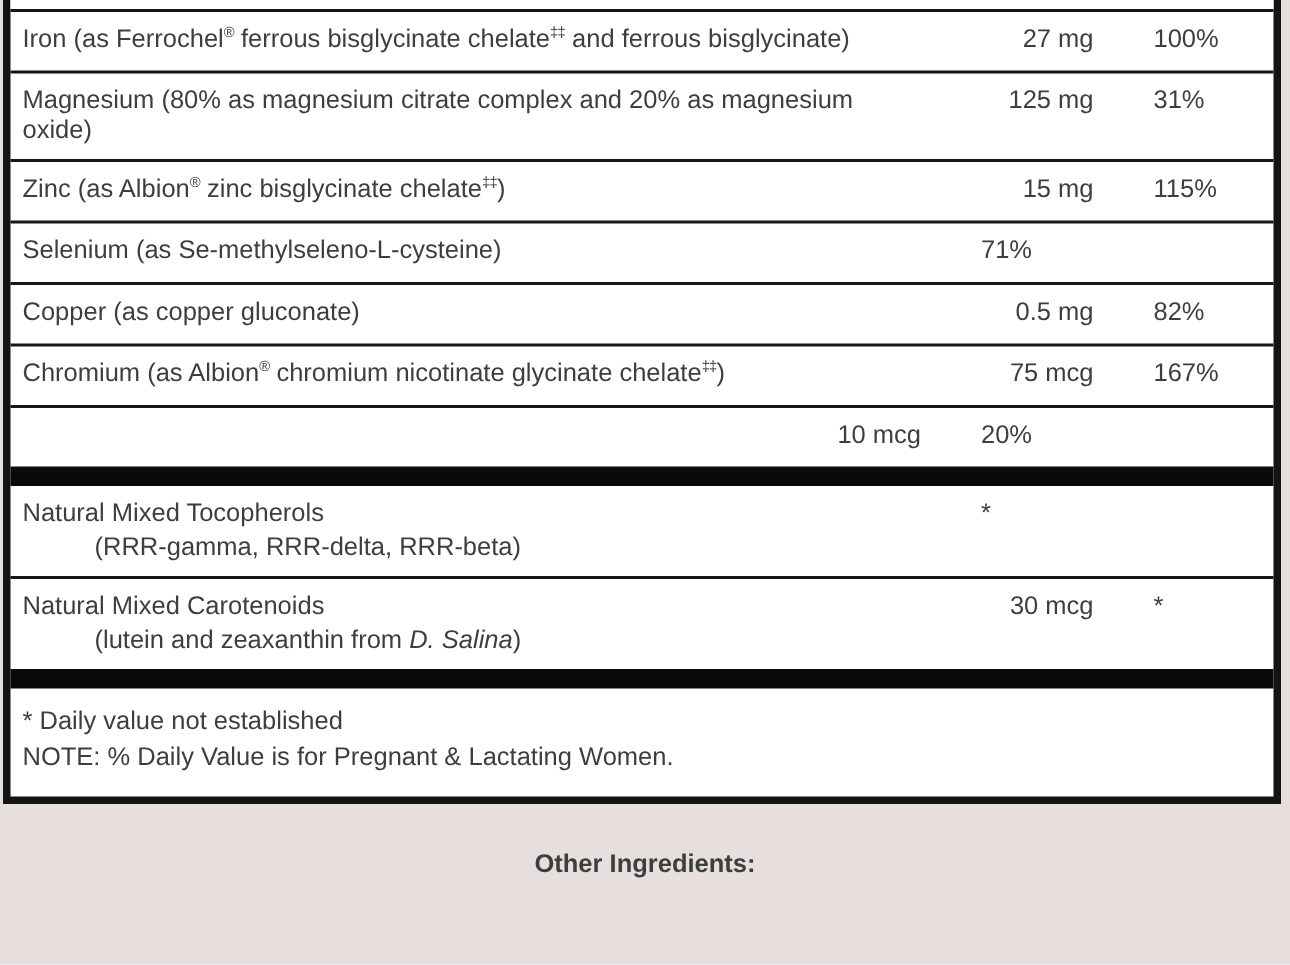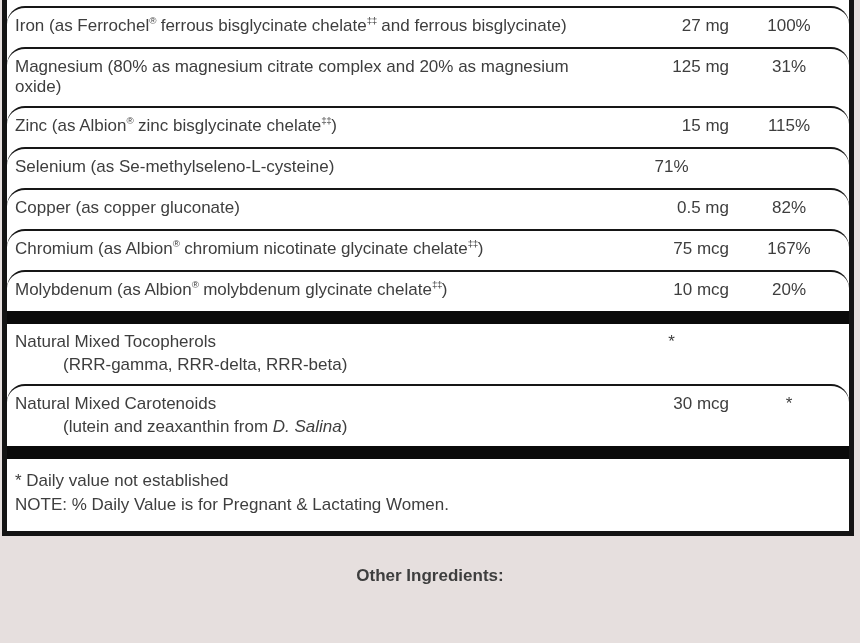--- a/index.html
+++ b/index.html
@@ -21,26 +21,25 @@
   }
   .top-spacer{height:6px;background:#ffffff;}
   .row{
     display:grid;
     grid-template-columns:1fr 115px 120px;
     border-top:2px solid #161616;
     padding:8px 0 9px 0;
     min-height:22px;
     align-items:start;
     line-height:20px;
-    border-radius:18px;
   }
   .row.after-bar{border-top:none;}
   .cell.name{padding-left:8px;padding-right:16px;}
   .cell.amount{text-align:right;}
-  .cell.dv{text-align:center;}
+  .cell.dv{text-align:left;margin-left:40px;}
   .subline{padding-left:48px;line-height:21px;padding-top:2px;}
   .sup{font-size:58%;vertical-align:super;line-height:0;letter-spacing:-0.5px;}
   .ital{font-style:italic;}
   .bar{height:13px;background:#0a0a0a;}
   .footnotes{
     padding:10px 8px 14px 8px;
     line-height:24px;
   }
   .other-ingredients{
     padding:30px 8px 0 8px;
@@ -87,21 +86,20 @@
     <div class="cell dv">82%</div>
   </div>
 
   <div class="row">
     <div class="cell name"><span class="main"><span>Chromium (as Albion</span><span class="sup">®</span><span> chromium nicotinate glycinate chelate</span><span class="sup">‡‡</span><span>)</span></span></div>
     <div class="cell amount">75 mcg</div>
     <div class="cell dv">167%</div>
   </div>
 
   <div class="row">
-    <div class="cell name"><span class="main"><span>Molybdenum (as Albion</span><span class="sup">®</span><span> molybdenum glycinate chelate</span><span class="sup">‡‡</span><span>)</span></span></div>
     <div class="cell amount">10 mcg</div>
     <div class="cell dv">20%</div>
   </div>
 <div class="bar"></div>
   <div class="row after-bar">
     <div class="cell name"><span class="main"><span>Natural Mixed Tocopherols</span></span><div class="subline"><span>(RRR-gamma, RRR-delta, RRR-beta)</span></div></div>
     <div class="cell dv">*</div>
   </div>
 
   <div class="row">

